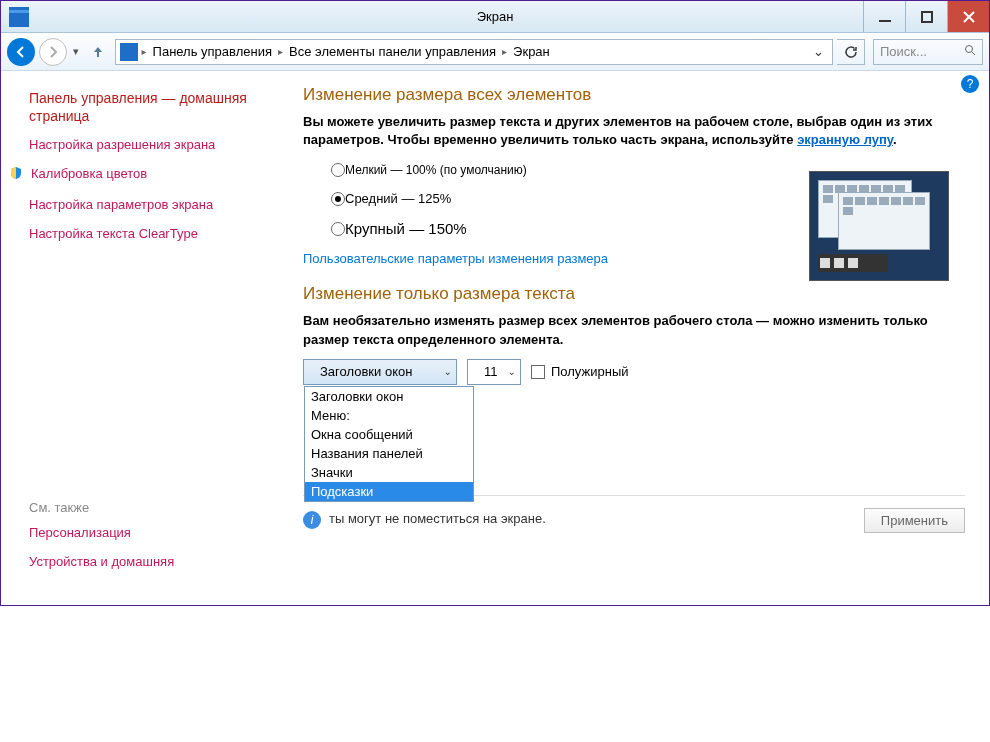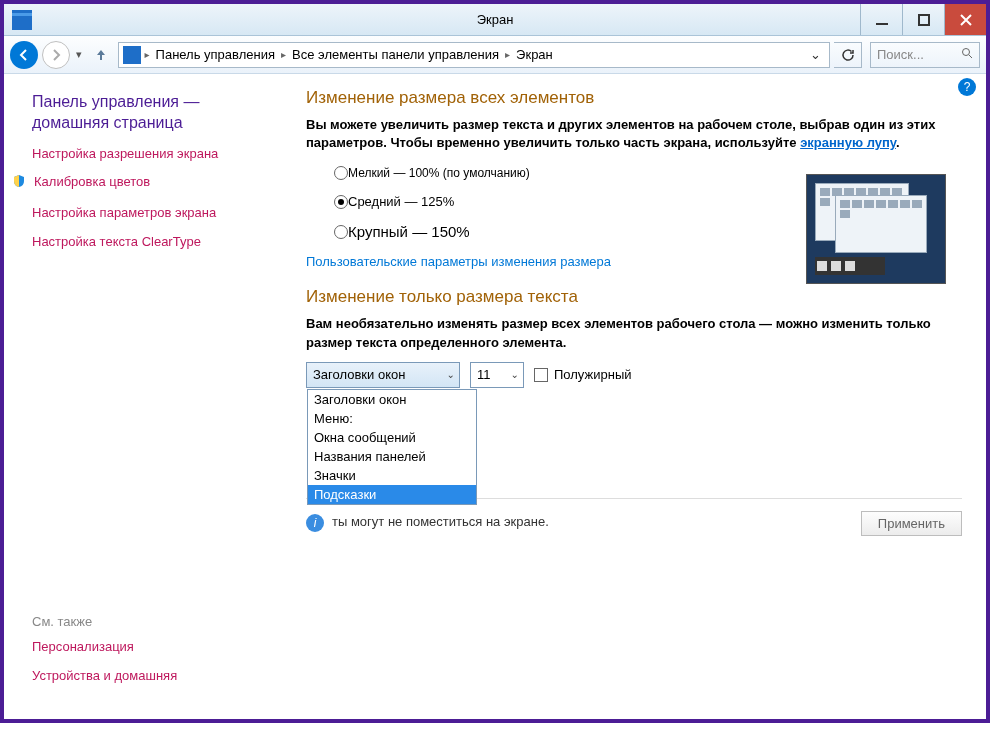--- a/index.html
+++ b/index.html
@@ -1,17 +1,17 @@
 <!DOCTYPE html>
 <html><head>
 <meta charset="utf-8">
 <style>
   * { margin: 0; padding: 0; box-sizing: border-box; font-family: "Segoe UI", Tahoma, sans-serif; }
   body { background: #fff; font-size: 13px; color: #000; }
-  .window { width: 990px; height: 723px; border: 4px solid #4c1d95; display: flex; flex-direction: column; }
+  .window { width: 990px; height: 606px; border: 1px solid #4c1d95; display: flex; flex-direction: column; }
 
   
   .titlebar { height: 32px; background: linear-gradient(#edf4fa, #d7e8f4); display: flex; align-items: center; border-bottom: 1px solid #aac4d8; position: relative; }
   .titlebar-icon { width: 20px; height: 20px; margin-left: 8px; background:#1e6ec8; display:inline-block; }
   .titlebar-icon svg { width:20px; height:20px; }
   .titlebar-title { position: absolute; left: 0; right: 0; text-align: center; font-size: 13px; pointer-events:none; }
   .win-btns { margin-left: auto; display: flex; height: 100%; }
   .win-btn { width: 42px; display: flex; align-items: center; justify-content: center; border-left: 1px solid #9fb8cc; }
   .win-btn.close { background: #c94b3d; color: #fff; }
   .win-btn svg { width:12px; height:12px; }
@@ -30,21 +30,21 @@
   .addr-spacer { flex:1; }
   .addr-recent { color:#333; padding:0 4px; }
   .refresh { width:28px; height:26px; border:1px solid #a7b9c9; border-left:none; display:flex; align-items:center; justify-content:center; }
   .search { width:110px; height:26px; border:1px solid #a7b9c9; margin-left:4px; display:flex; align-items:center; padding:0 6px; color:#888; position:relative; }
   .search .mag { position:absolute; right:6px; color:#666; }
 
   .body { flex:1; display:flex; overflow:hidden; position:relative; }
 
   
   .sidebar { width: 262px; background:#fff; padding: 18px 10px 10px 28px; display:flex; flex-direction:column; }
-  .side-head { font-size:16px; color:#4c1d95; margin-bottom:12px; line-height:1.3; }
+  .side-head { font-size:14px; color:#b91c1c; margin-bottom:12px; line-height:1.3; }
   .side-link { color:#be185d; font-size:13px; margin-bottom:12px; line-height:1.3; cursor:pointer; display:flex; gap:6px; }
   .shield-slot { width:16px; margin-left:-20px; }
   .side-bottom { margin-top:auto; padding-bottom:12px; }
   .side-sub { color:#888; font-size:13px; margin-bottom:10px; }
 
   
   .main { flex:1; background:#fff; padding: 8px 24px 10px 40px; position:relative; overflow:hidden; }
   .help-q { position:absolute; right:10px; top:4px; width:18px; height:18px; border-radius:50%; background:#0078d7; color:#fff; font-size:12px; display:flex; align-items:center; justify-content:center; }
   h2.section { color:#a16207; font-size:17px; font-weight:normal; margin-top:6px; margin-bottom:8px; }
   .desc { font-size:13px; line-height:1.4; margin-bottom:6px;font-weight:bold; }
@@ -62,21 +62,21 @@
   .preview .pw1 { left:8px; top:8px; width:94px; height:58px; }
   .preview .pw2 { left:28px; top:20px; width:92px; height:58px; }
   .preview .pgrid { padding:4px; display:flex; flex-wrap:wrap; gap:2px; }
   .preview .pgrid span { width:10px; height:8px; background:#9ab; display:inline-block; }
   .preview .pbar { position:absolute; left:8px; bottom:8px; width:70px; height:18px; background:#333; }
   .preview .pbar span { display:inline-block; width:10px; height:10px; background:#ddd; margin:4px 2px; }
 
   .link-line { color:#0078d7; font-size:13px; margin:10px 0 18px 0; cursor:pointer; }
 
   .controls-row { display:flex; align-items:center; gap:10px; margin-top:10px; position:relative; }
-  .combo { width:154px; height:26px; border:1px solid #7a99b8; background:linear-gradient(#e8f1fa,#d3e5f5); display:flex; align-items:center; padding:0 6px; font-size:13px; position:relative; }
+  .combo { width:154px; height:26px; border:1px solid #7a99b8; background:linear-gradient(#e8f1fa,#d3e5f5); display:flex; align-items:center; padding:0 16px; font-size:13px; position:relative; }
   .combo .chev { position:absolute; right:4px; font-size:10px; color:#444; }
   .combo.size { width:54px; background:#fff; }
   .chk { display:flex; align-items:center; gap:6px; font-size:13px; }
   .chk .box { width:14px; height:14px; border:1px solid #666; background:#fff; }
 
   .dropdown { position:absolute; left:0; top:26px; width:170px; border:1px solid #7a99b8; background:#fff; z-index:10; }
   .dropdown .opt { padding:2px 6px; font-size:13px; }
   .dropdown .opt.sel { background:#2a8ae8; color:#fff; }
 
   .note-row { margin-top: 110px; display:flex; align-items:center; justify-content:space-between; border-top:1px solid #ddd; padding-top:12px; }

